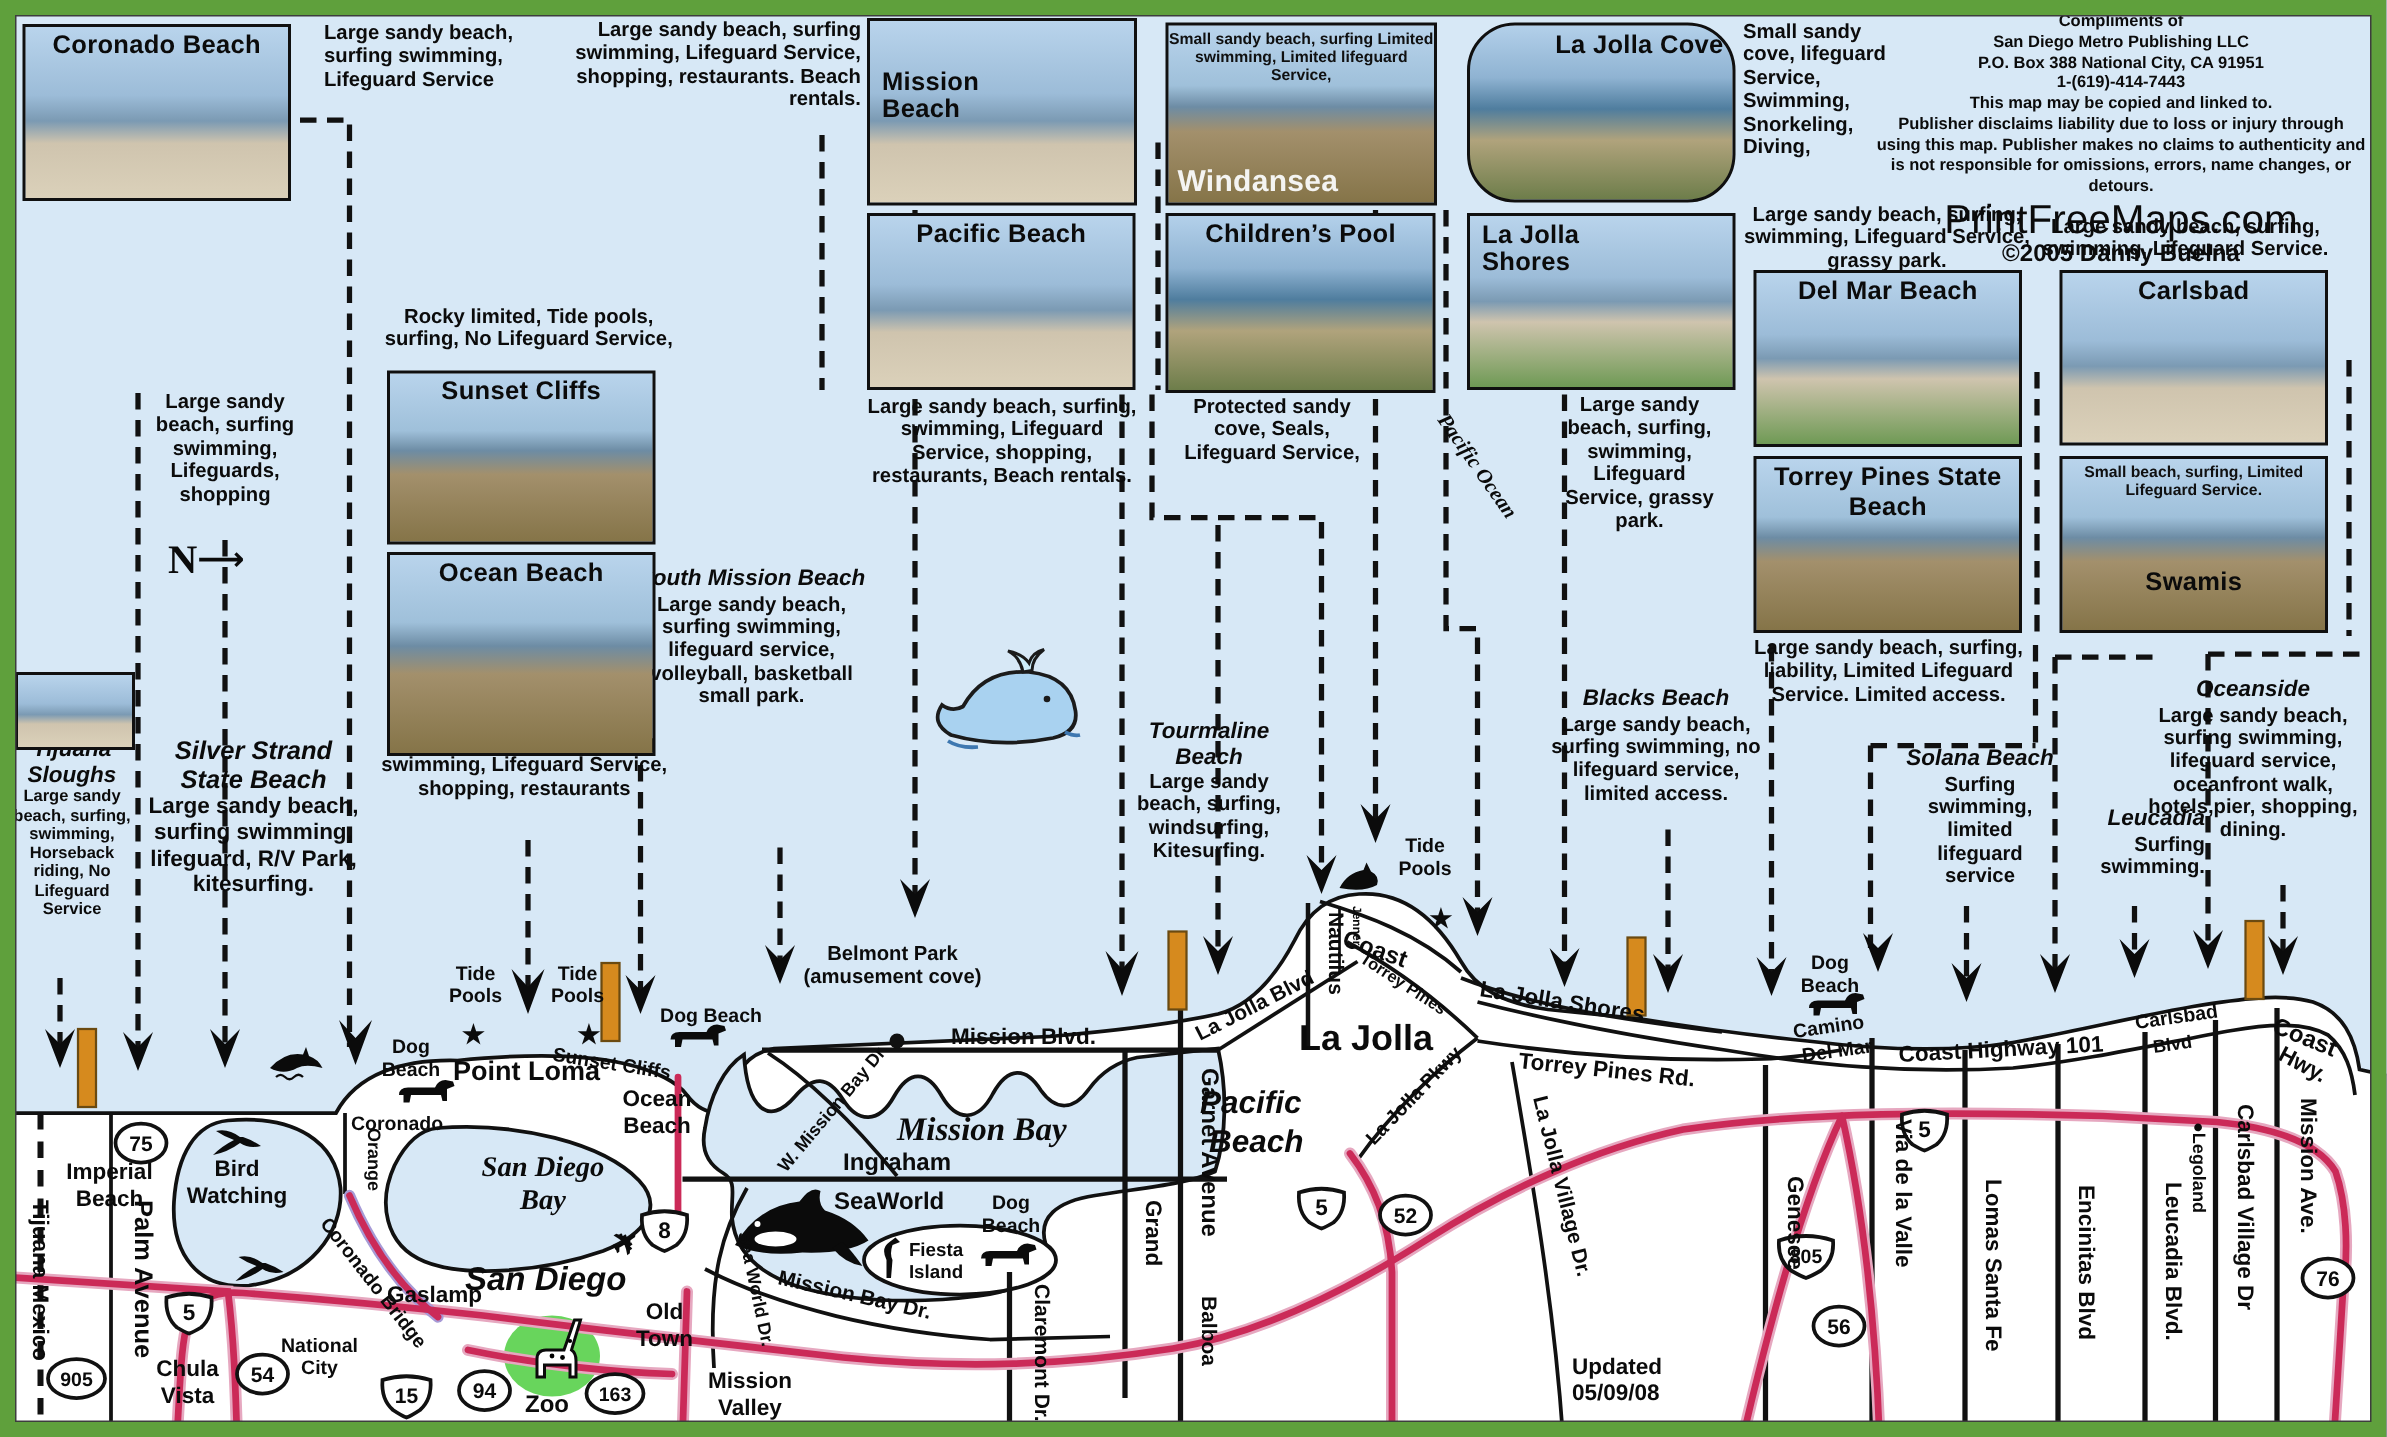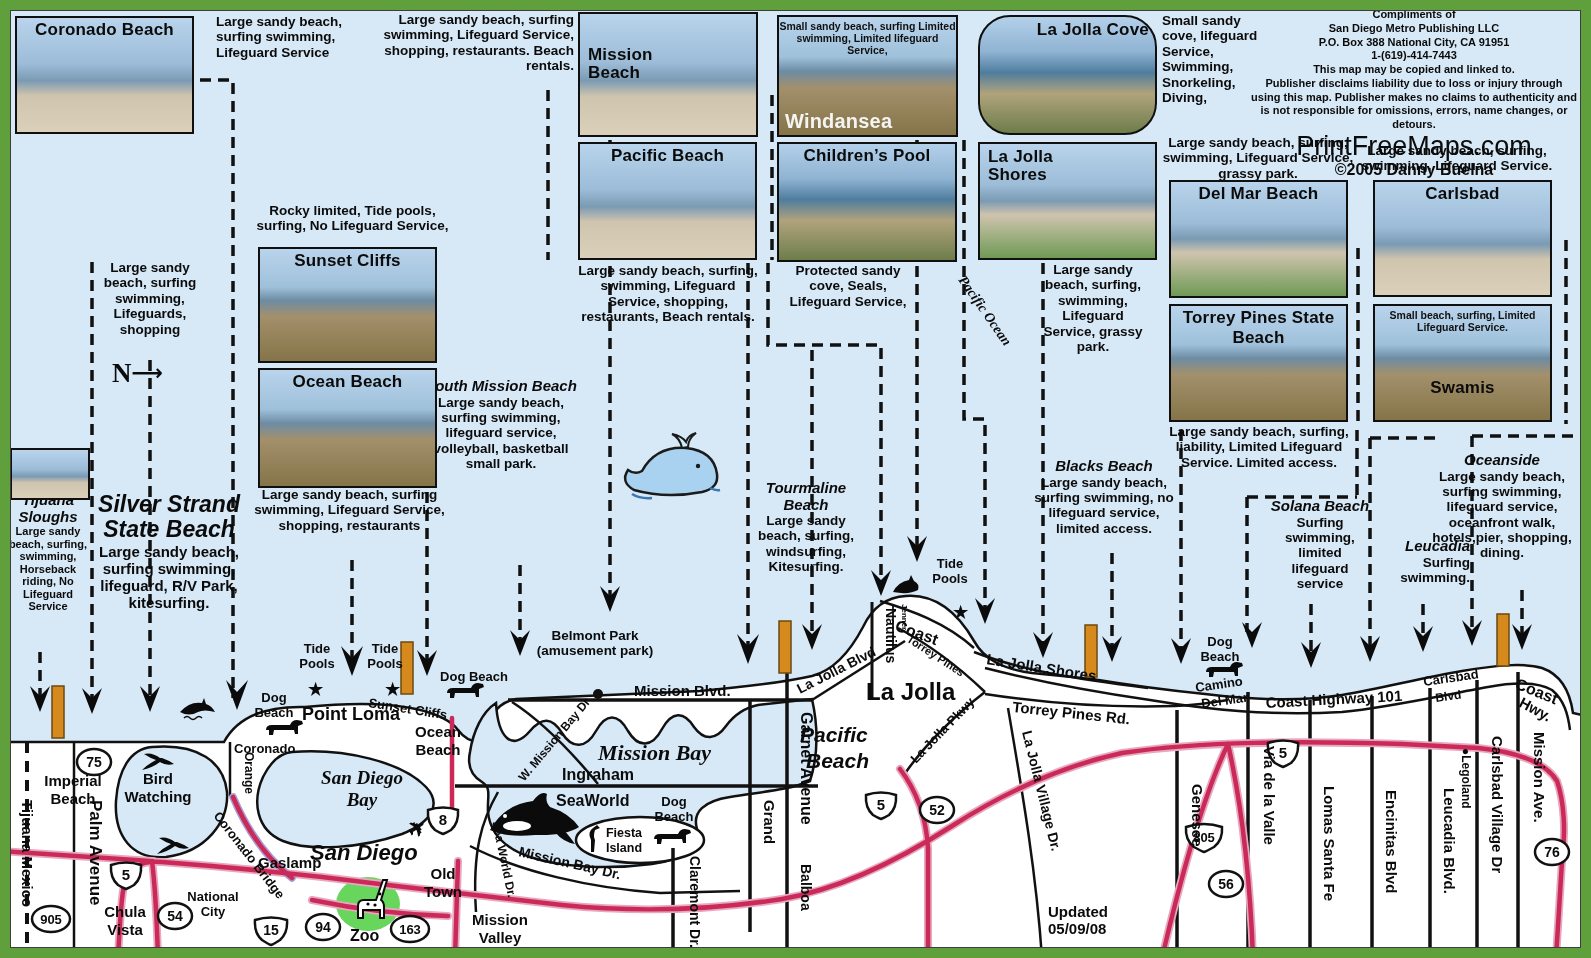--- a/index.html
+++ b/index.html
@@ -378,21 +378,21 @@
     <text transform="translate(958,280) rotate(55)" font-size="14" class="serifit">Pacific Ocean</text>
   </g>
 </svg>
 
 <div class="photo" style="left:15px;top:16px;width:179px;height:118px;">
   <span class="ptitle">Coronado Beach</span>
     </div>
 <div class="photo g-cliff" style="left:258px;top:247px;width:179px;height:116px;">
   <span class="ptitle">Sunset Cliffs</span>
     </div>
-<div class="photo g-cliff" style="left:258px;top:368px;width:179px;height:120px;">
+<div class="photo g-cliff" style="left:258px;top:368px;width:179px;height:136px;">
   <span class="ptitle">Ocean Beach</span>
     </div>
 <div class="photo" style="left:578px;top:12px;width:180px;height:125px;">
   <span class="ptitle pt-left">Mission Beach</span>
     </div>
 <div class="photo" style="left:578px;top:142px;width:179px;height:118px;">
   <span class="ptitle">Pacific Beach</span>
     </div>
 <div class="photo g-cliff" style="left:777px;top:15px;width:181px;height:122px;">
   <span class="overlay">Small sandy beach, surfing Limited swimming, Limited lifeguard Service,</span>
@@ -442,23 +442,23 @@
   <span class="nt">Tourmaline Beach</span><br><span>Large sandy beach, surfing, windsurfing, Kitesurfing.</span></div>
 <div class="note" style="left:1268px;top:498px;width:104px;">
   <span class="nt">Solana Beach</span><br><span>Surfing swimming, limited lifeguard service</span></div>
 <div class="note" style="left:1376px;top:538px;width:94px;text-align:right;">
   <span class="nt">Leucadia</span><br><span>Surfing swimming.</span></div>
 <div class="note" style="left:1428px;top:452px;width:148px;">
   <span class="nt">Oceanside</span><br><span>Large sandy beach, surfing swimming, lifeguard service, oceanfront walk, hotels,pier, shopping, dining.</span></div>
 <div class="note small" style="left:4px;top:492px;width:88px;">
   <span class="nt">Tijuana Sloughs</span><br><span>Large sandy beach, surfing, swimming, Horseback riding, No Lifeguard Service</span></div>
 <div class="note" style="left:96px;top:492px;width:146px;font-size:15px;">
-  <span class="nt" style="font-size:23px;">Silver Strand State Beach</span><br><span>Large sandy beach, surfing swimming, lifeguard, R/V Park, kitesurfing.</span></div>
+  <span class="nt" style="font-size:17px;">Silver Strand State Beach</span><br><span>Large sandy beach, surfing swimming, lifeguard, R/V Park, kitesurfing.</span></div>
 <div class="note" style="left:516px;top:628px;width:158px;">
-  <span>Belmont Park</span><br><span>(amusement park)</span></div>
+  <span>Belmont Park</span><br><span>(amusement cove)</span></div>
 <div class="note tl" style="left:1048px;top:903px;width:82px;font-size:15px;"><span>Updated 05/09/08</span></div>
 
 <div class="north" style="left:112px;top:358px;">
   <span>N</span><span class="ar">⟶</span></div>
 
 <div class="pub" style="left:1240px;top:8px;width:348px;">
   <span>Compliments of</span><br>
   <span>San Diego Metro Publishing  LLC</span><br>
   <span>P.O. Box 388 National City, CA 91951</span><br>
   <span>1-(619)-414-7443</span><br>

